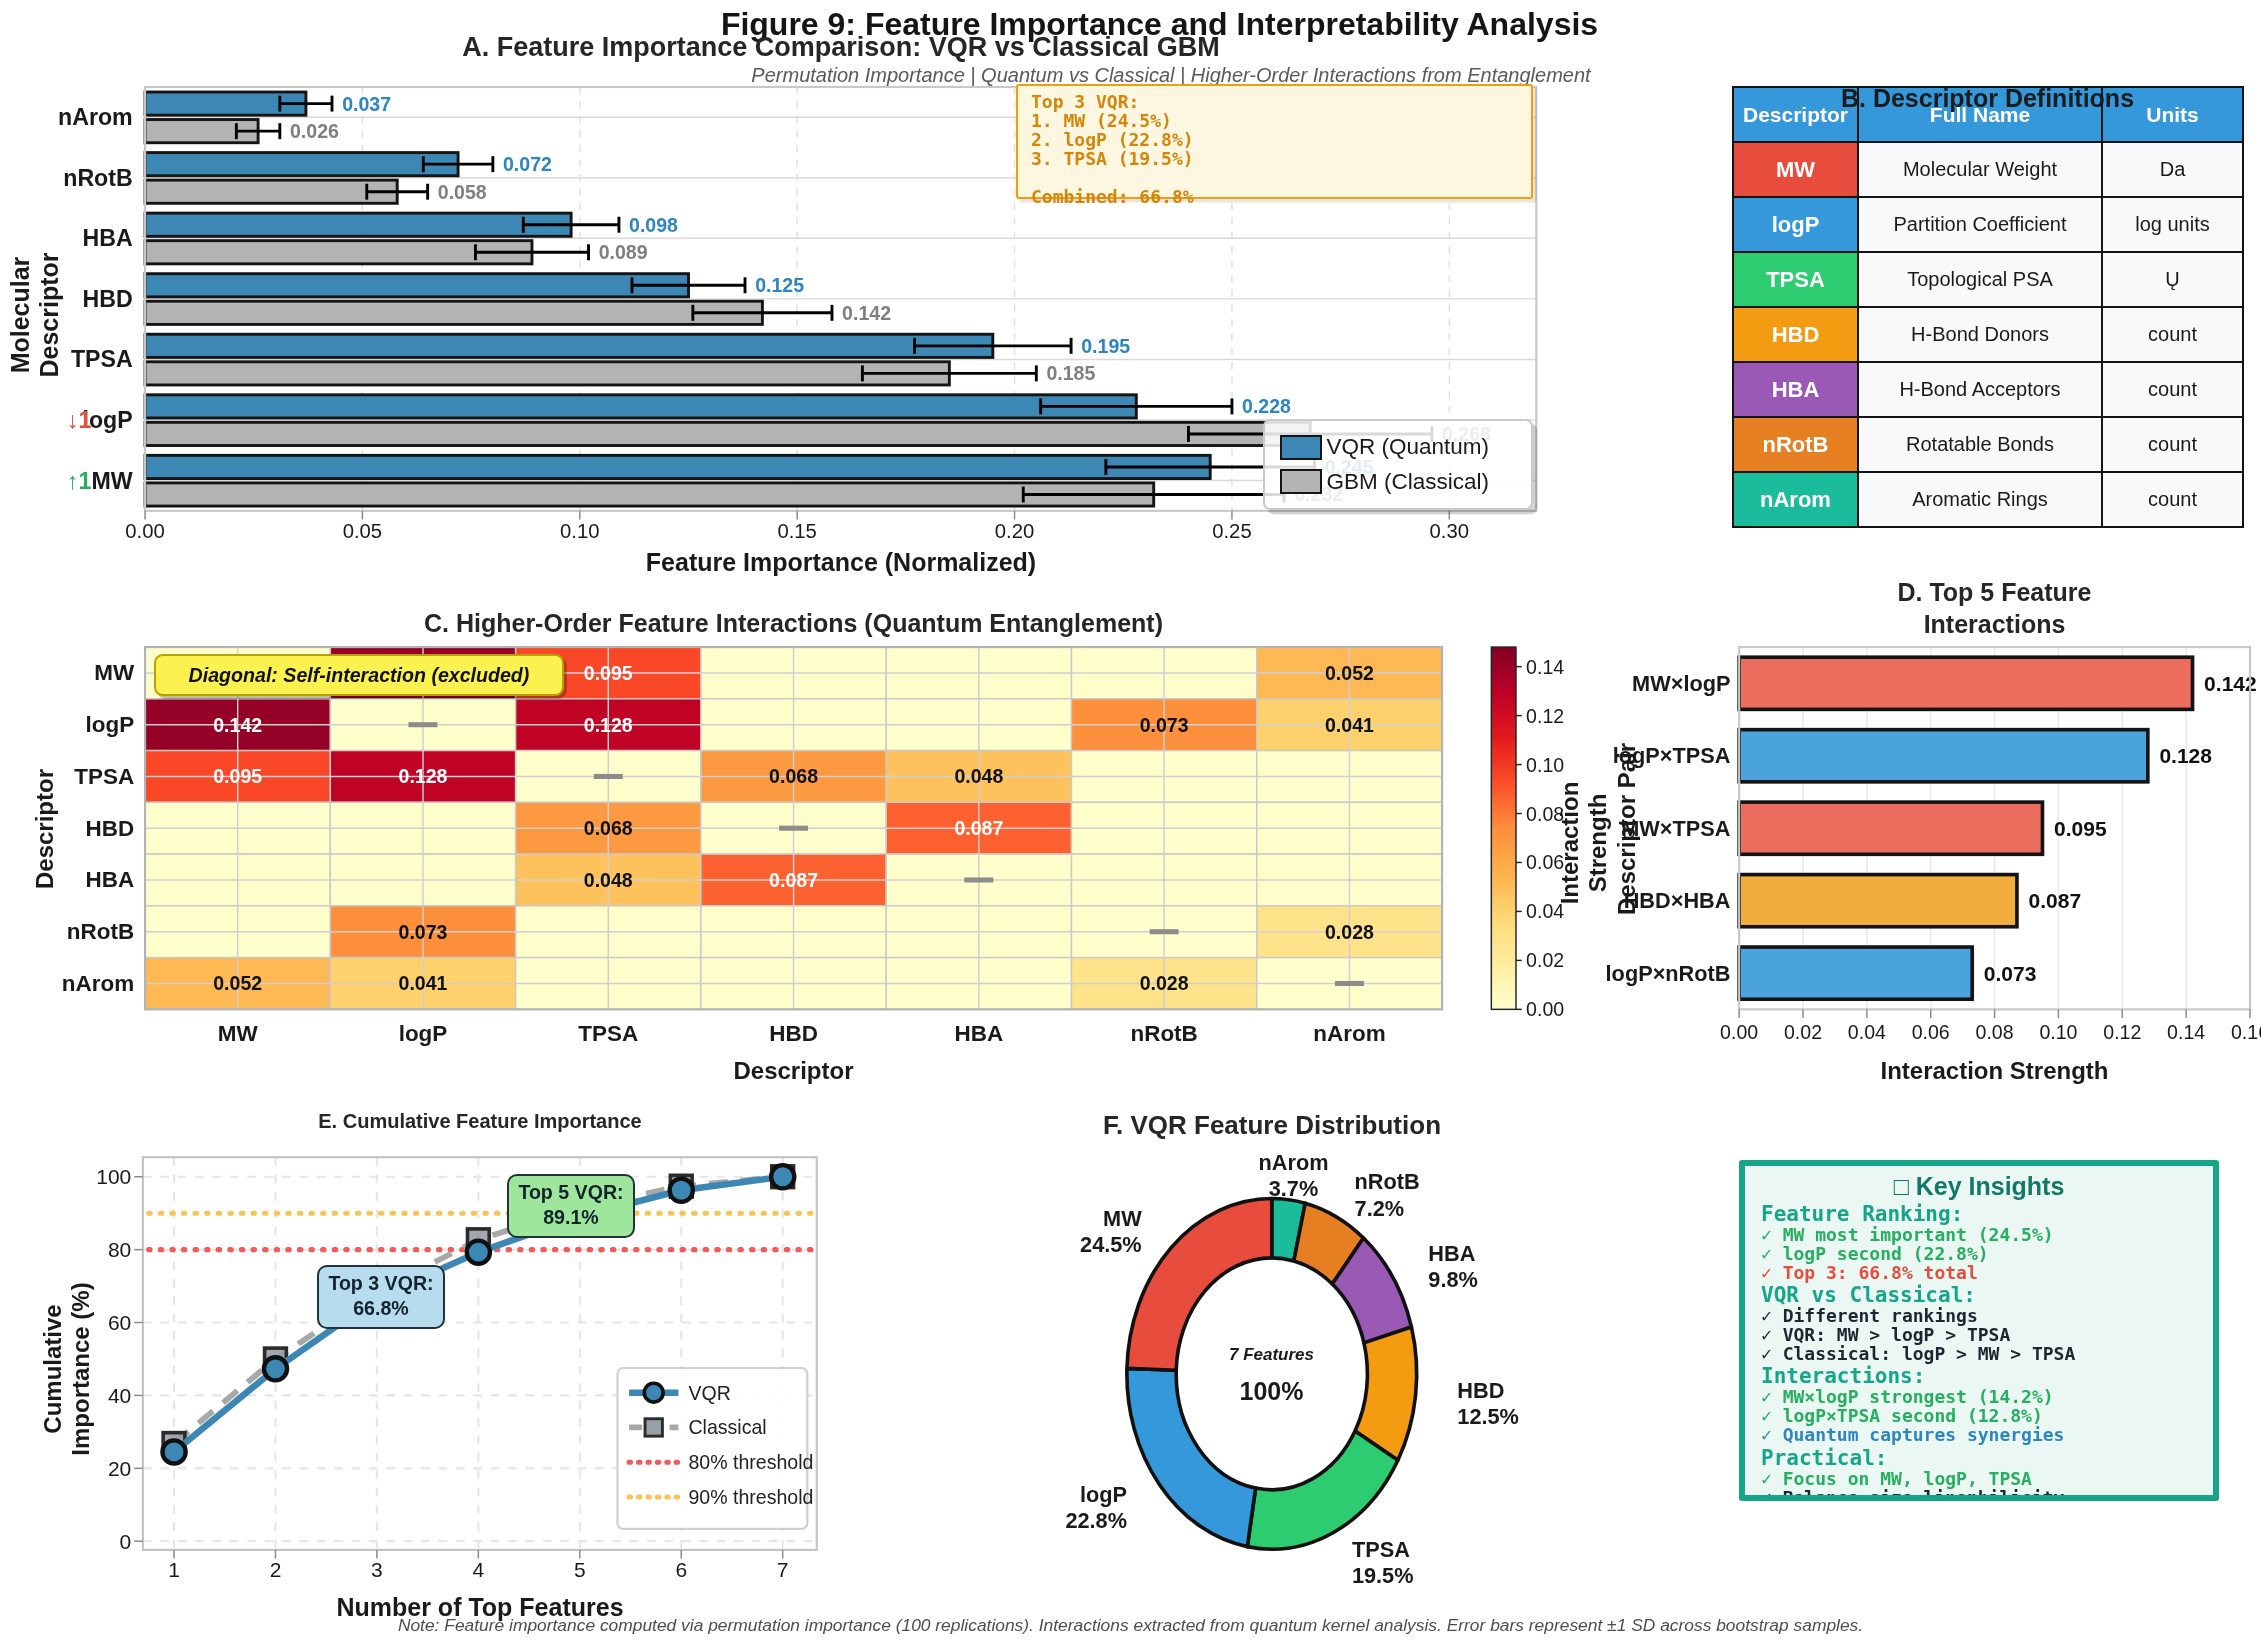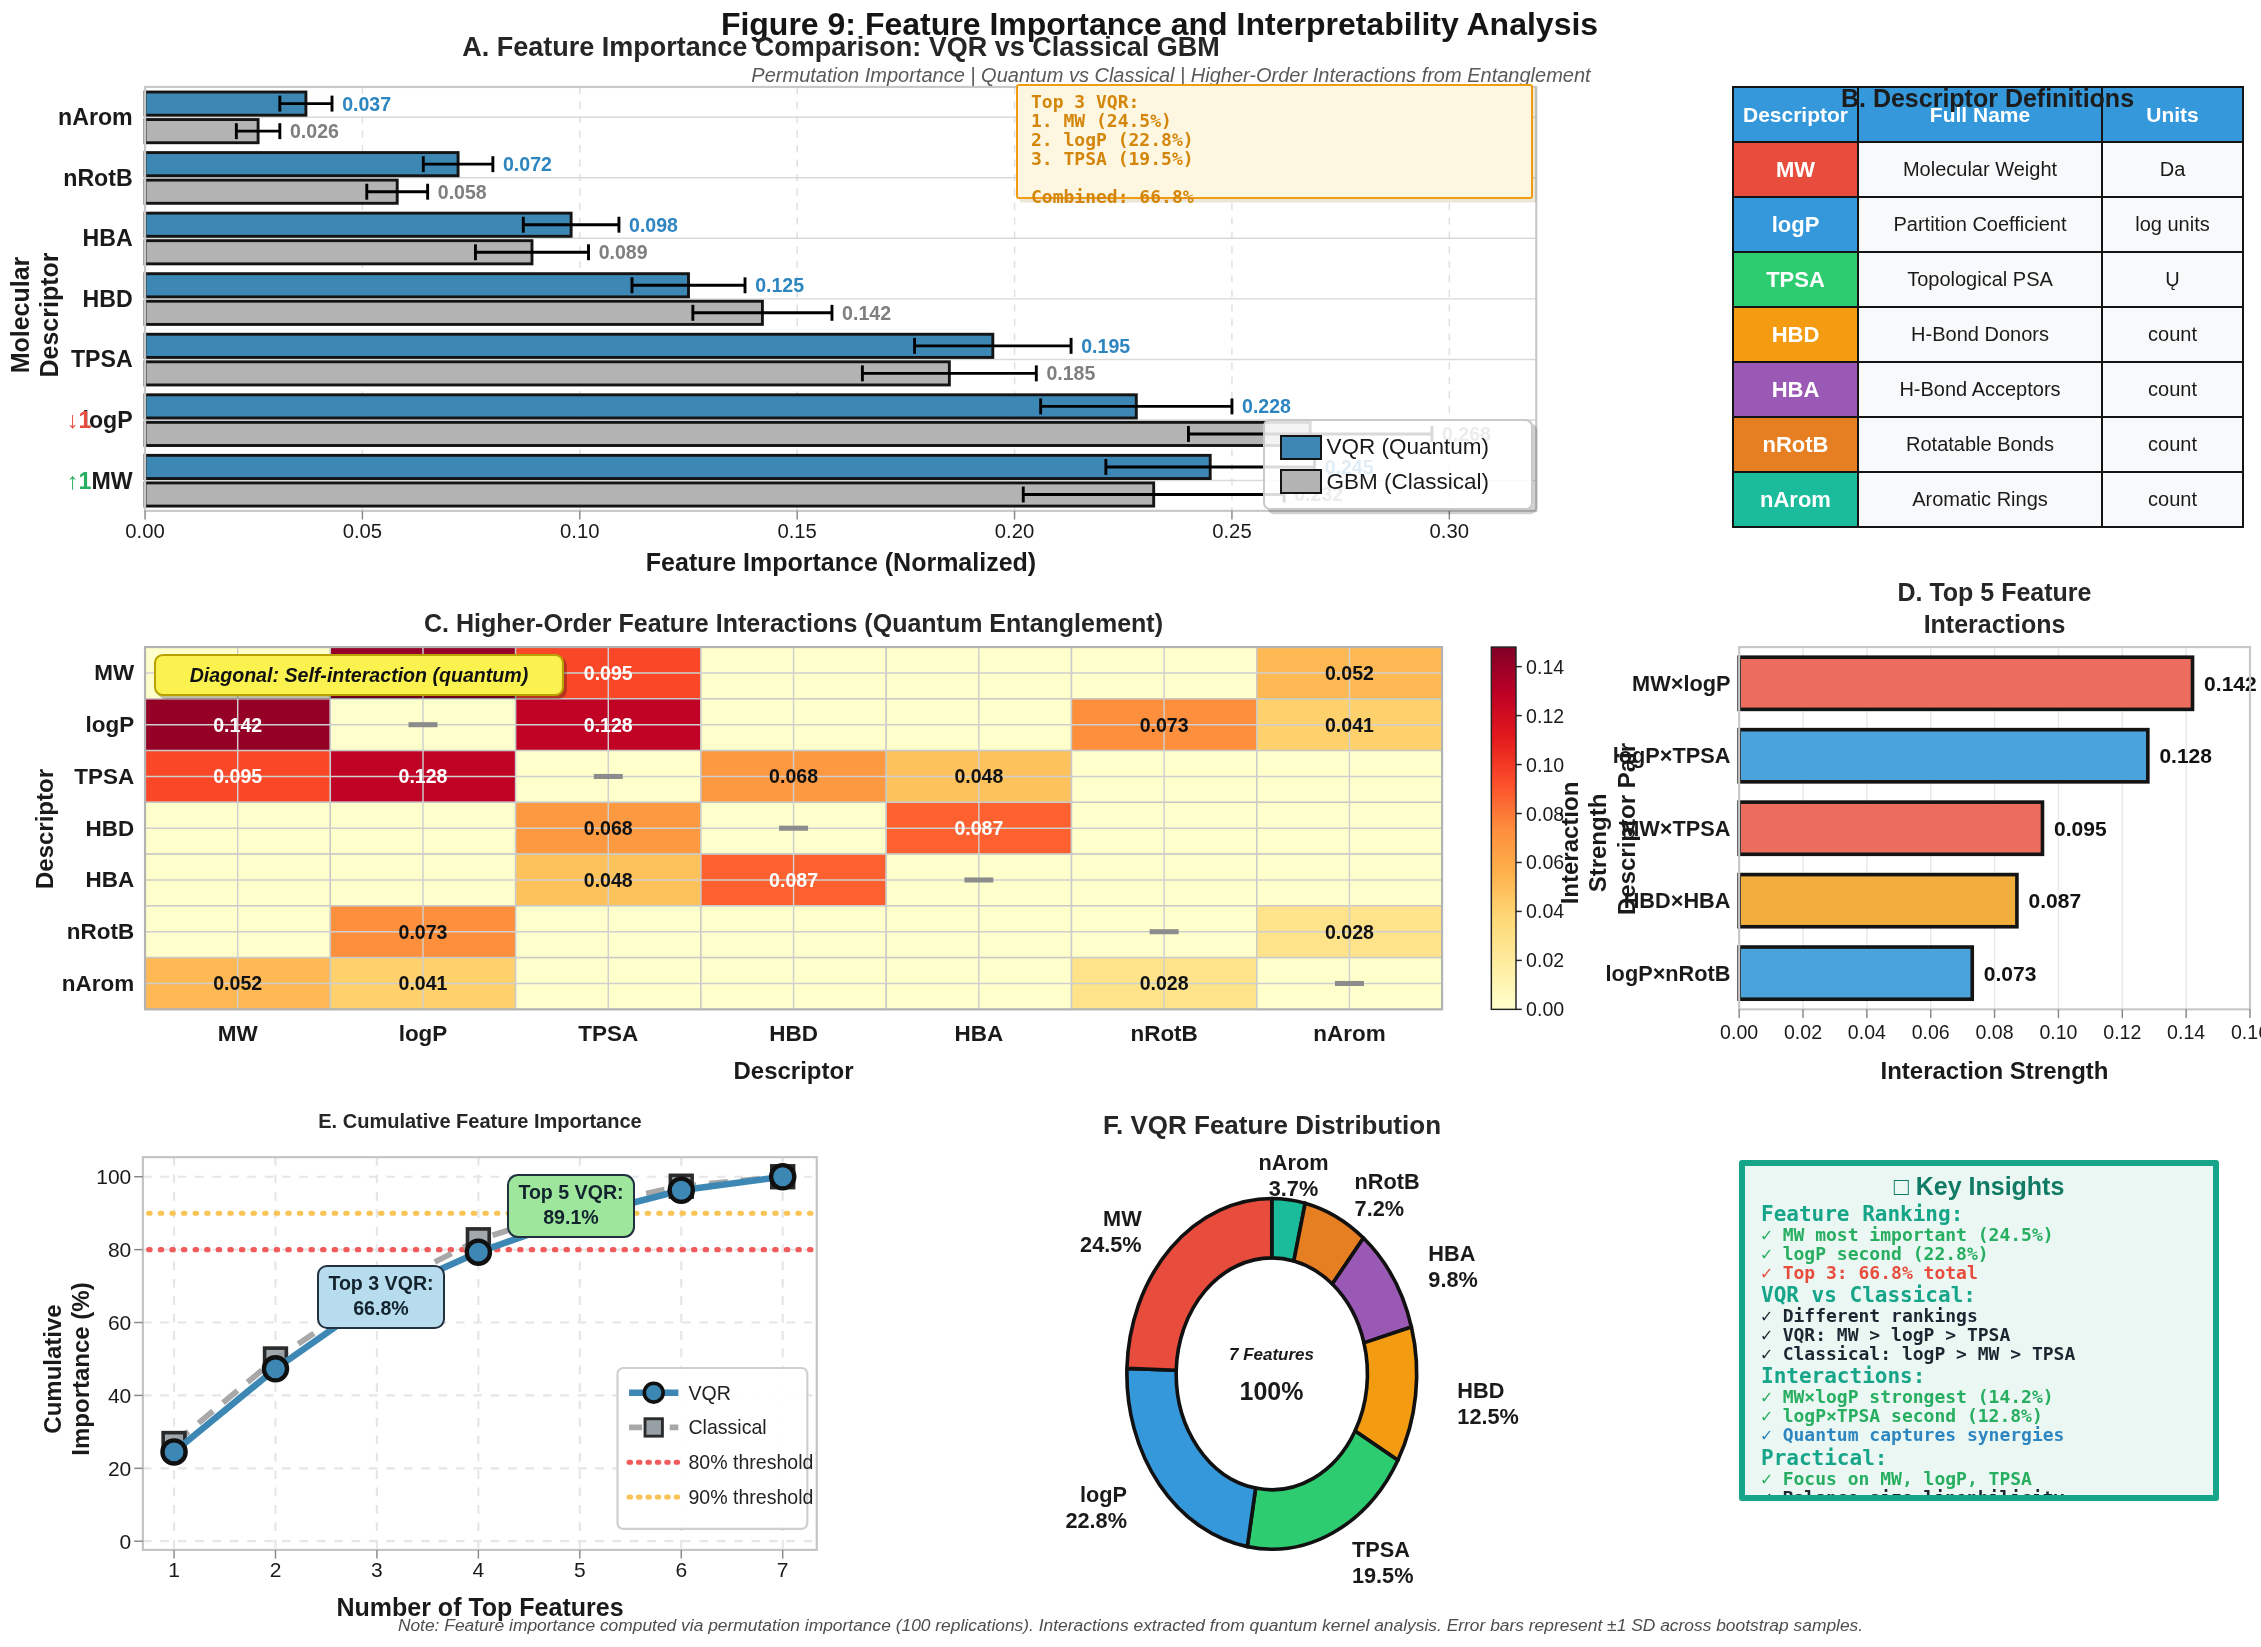--- a/index.html
+++ b/index.html
@@ -43,21 +43,21 @@
   #d-title2{left:1739px;top:610px;width:511px;font-size:25px;font-weight:bold;color:#262626;}
   #d-xlabel{left:1739px;top:1057px;width:511px;font-size:24px;font-weight:bold;}
   #d-ylabel{left:1518px;top:815px;font-size:24px;font-weight:bold;}
   #e-title{left:143px;top:1110px;width:674px;font-size:20px;font-weight:bold;color:#262626;}
   #e-xlabel{left:143px;top:1593px;width:674px;font-size:25px;font-weight:bold;}
   #e-ylabel{left:-42px;top:1341px;font-size:24px;font-weight:bold;}
   .e-ann{position:absolute;width:128px;height:64px;border:2.9px solid #22313f;border-radius:10px;
     box-sizing:border-box;text-align:center;font-size:19.6px;font-weight:bold;line-height:25px;
     padding-top:4.3px;color:#12232e;z-index:3;}
   #e-ann-top3{left:317px;top:1265px;}
-  #e-ann-top5{left:507px;top:1174px;border-radius:11px;}
+  #e-ann-top5{left:507px;top:1174px;}
   #f-title{left:1051px;top:1110px;width:442px;font-size:26px;font-weight:bold;color:#262626;}
   #f-center1{left:1181px;top:1345px;width:181px;font-size:17px;font-weight:bold;font-style:italic;}
   #f-center2{left:1181px;top:1377px;width:181px;font-size:25px;font-weight:bold;}
   #insights{left:1739px;top:1160px;width:480px;height:341px;border:6.5px solid #17a589;border-radius:2.9px;
     background:#eaf7f3;box-sizing:border-box;padding:5.8px 16px;overflow:hidden;z-index:2;}
   #insights .ins-title{text-align:center;font-size:25px;font-weight:bold;color:#117a65;line-height:29px;}
   .ins-header{font-family:"DejaVu Sans Mono",monospace;font-size:21px;line-height:22px;margin-top:2.2px;
     font-weight:bold;color:#17a589;}
   .ins-item{font-family:"DejaVu Sans Mono",monospace;font-size:18px;line-height:19px;font-weight:bold;}
   #note{left:0;top:1615px;width:2261px;font-size:17.4px;font-style:italic;color:#4d4d4d;}
@@ -523,21 +523,21 @@
       </tr>
       <tr>
         <td class="desc" style="background-color: rgb(26, 188, 156);">nArom</td>
         <td>Aromatic Rings</td>
         <td>count</td>
       </tr>
     </tbody>
   </table>
 
   <div class="abs ctr overlay" id="c-title">C. Higher-Order Feature Interactions (Quantum Entanglement)</div>
-  <div class="abs overlay" id="c-annotation">Diagonal: Self-interaction (quantum)</div>
+  <div class="abs overlay" id="c-annotation">Diagonal: Self-interaction (excluded)</div>
   <div class="abs ctr overlay" id="c-xlabel">Descriptor</div>
   <div class="vlabel overlay" id="c-ylabel">Descriptor</div>
   <div class="vlabel overlay" id="cbar-label">Interaction Strength</div>
 
   <div class="abs ctr overlay" id="d-title1">D. Top 5 Feature</div>
   <div class="abs ctr overlay" id="d-title2">Interactions</div>
   <div class="abs ctr overlay" id="d-xlabel">Interaction Strength</div>
   <div class="vlabel overlay" id="d-ylabel">Descriptor Pair</div>
 
   <div class="abs ctr overlay" id="e-title">E. Cumulative Feature Importance</div>

